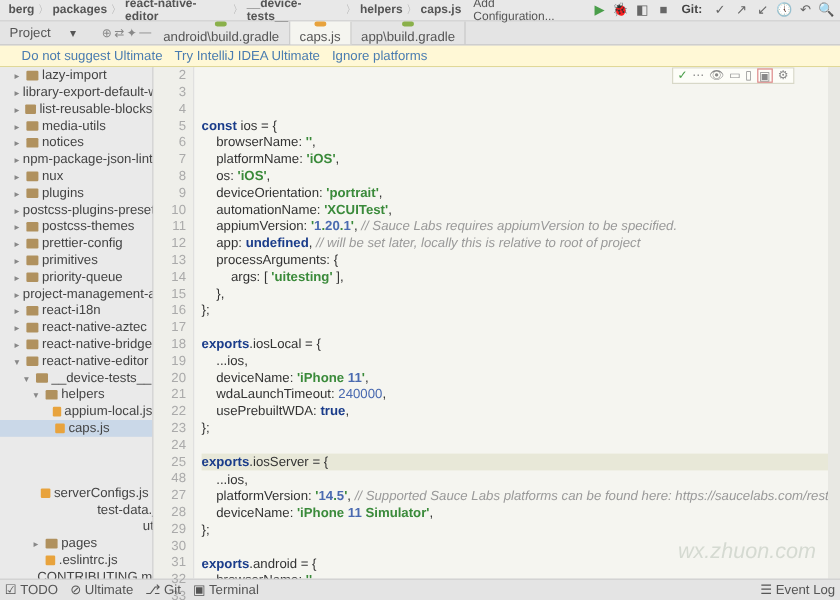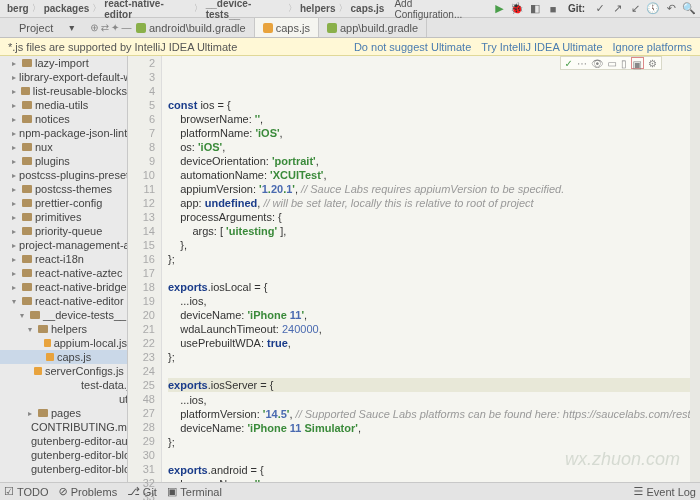--- a/index.html
+++ b/index.html
@@ -5,25 +5,25 @@
 * { margin:0; padding:0; box-sizing:border-box; font-family:"Segoe UI",Arial,sans-serif; font-size:11px; }
 body { background:#f2f2f2; width:700px; height:500px; overflow:hidden; position:relative; }
 .top-menu { height:18px; background:#e8e8e8; display:flex; align-items:center; padding:0 4px; border-bottom:1px solid #c8c8c8; }
 .top-menu .crumb { color:#555; padding:0 3px; cursor:pointer; font-size:10px;font-weight:bold; }
 .top-menu .sep { color:#aaa; font-size:9px; }
 .top-menu .right { margin-left:auto; display:flex; align-items:center; gap:4px; }
 .top-menu .right .cfg { color:#555; font-size:10px; padding:0 6px; border:1px solid transparent; }
 .top-menu .ico { width:14px; height:14px; display:flex; align-items:center; justify-content:center; color:#666; cursor:pointer; font-size:11px; }
 .top-menu .git { color:#444; font-weight:bold; font-size:10px; padding:0 4px; }
 .tabs-row { height:20px; background:#e4e4e4; display:flex; align-items:center; border-bottom:1px solid #c0c0c0; }
-.proj-label { width:128px; padding-left:19px; color:#555; font-size:10px; display:flex; align-items:center; gap:16px; }
+.proj-label { width:128px; padding-left:8px; color:#555; font-size:10px; display:flex; align-items:center; gap:16px; }
 .proj-label .tools { margin-left:auto; display:flex; gap:2px; padding-right:2px; }
 .proj-label .tools span { color:#888; font-size:10px; cursor:pointer; }
 .ed-tabs { display:flex; height:100%; }
-.ed-tab { padding:0 8px; display:flex; align-items:center; gap:3px; font-size:10px; color:#555; border-right:1px solid #c8c8c8; cursor:pointer; }
+.ed-tab { padding:0 8px; display:flex; align-items:center; gap:3px; font-size:10px; color:#555; border-right:1px solid #c8c8c8; cursor:pointer;flex-direction:column; }
 .ed-tab.active { background:#f5f5f0; }
 .ed-tab .fi { width:10px; height:10px; background:#8ab04a; border-radius:2px; }
 .ed-tab .fj { width:10px; height:10px; background:#e8a33d; border-radius:2px; }
 .banner { height:18px; background:#fff8d6; display:flex; align-items:center; padding:0 8px; font-size:10px; color:#555; border-bottom:1px solid #e0d898; }
 .banner .msg { flex:1; }
 .banner a { color:#4a7cb0; text-decoration:none; margin-left:10px; cursor:pointer; }
 .main { display:flex; height:426px; }
 .tree { width:128px; background:#eaeaea; overflow:hidden; border-right:1px solid #c8c8c8; font-size:10px; color:#444; }
 .tree-item { display:flex; align-items:center; height:14px; padding-left:4px; cursor:pointer; white-space:nowrap; }
 .tree-item .arrow { width:10px; color:#888; font-size:8px; }
@@ -96,21 +96,20 @@
         <span>caps.js</span>
       </div>
       <div class="ed-tab">
         <span class="fi"></span>
         <span>app\build.gradle</span>
       </div>
     </div>
 </div>
 
 <div class="banner">
-  <span class="msg">*.js files are supported by IntelliJ IDEA Ultimate</span>
   <a>Do not suggest Ultimate</a>
   <a>Try IntelliJ IDEA Ultimate</a>
   <a>Ignore platforms</a>
 </div>
 
 <div class="main">
   <div class="tree" id="tree">
       <div class="tree-item" style="padding-left: 12px;">
         <span class="arrow">▸</span>
         <span class="dir"></span>
@@ -214,39 +213,44 @@
       <div class="tree-item" style="padding-left: 36px;">
         <span class="arrow"></span>
         <span class="fjs"></span>
         <span>appium-local.js</span>
       </div>
       <div class="tree-item sel" style="padding-left: 36px;">
         <span class="arrow"></span>
         <span class="fjs"></span>
         <span>caps.js</span>
       </div>
-      <div class="tree-item" style="padding-left: 24px;">
+      <div class="tree-item" style="padding-left: 24px; margin-top: 40px;">
         <span class="arrow"></span>
         <span class="fjs"></span>
         <span>serverConfigs.js</span>
       </div>
       <div class="tree-item" style="padding-left: 36px; margin-left: 42px;">
         <span class="arrow"></span>
         <span class="fjs"></span>
         <span>test-data.js</span>
       </div>
       <div class="tree-item" style="padding-left: 36px; gap: 40px;">
         <span class="arrow"></span>
         <span class="fjs"></span>
         <span>utils.js</span>
       </div>
       <div class="tree-item" style="padding-left: 28px;">
         <span class="arrow">▸</span>
         <span class="dir"></span>
         <span>pages</span>
+      </div>
+      <div class="tree-item" style="padding-left: 28px;">
+        <span class="arrow"></span>
+        <span class="fjs"></span>
+        <span>.eslintrc.js</span>
       </div>
       <div class="tree-item" style="padding-left: 28px;">
         <span class="arrow"></span>
         <span class="fjs"></span>
         <span>CONTRIBUTING.md</span>
       </div>
       <div class="tree-item" style="padding-left: 28px;">
         <span class="arrow"></span>
         <span class="fjs"></span>
         <span>gutenberg-editor-audio.j</span>
@@ -310,21 +314,21 @@
   <div class="scrollbar"></div>
 </div>
 
 <div class="bottom-tabs">
   <span class="bt">
       <span>☑</span>
       <span>TODO</span>
     </span>
   <span class="bt">
       <span>⊘</span>
-      <span>Problems</span>
+      <span>Ultimate</span>
     </span>
   <span class="bt">
       <span>⎇</span>
       <span>Git</span>
     </span>
   <span class="bt">
       <span>▣</span>
       <span>Terminal</span>
     </span>
   <div class="right">

